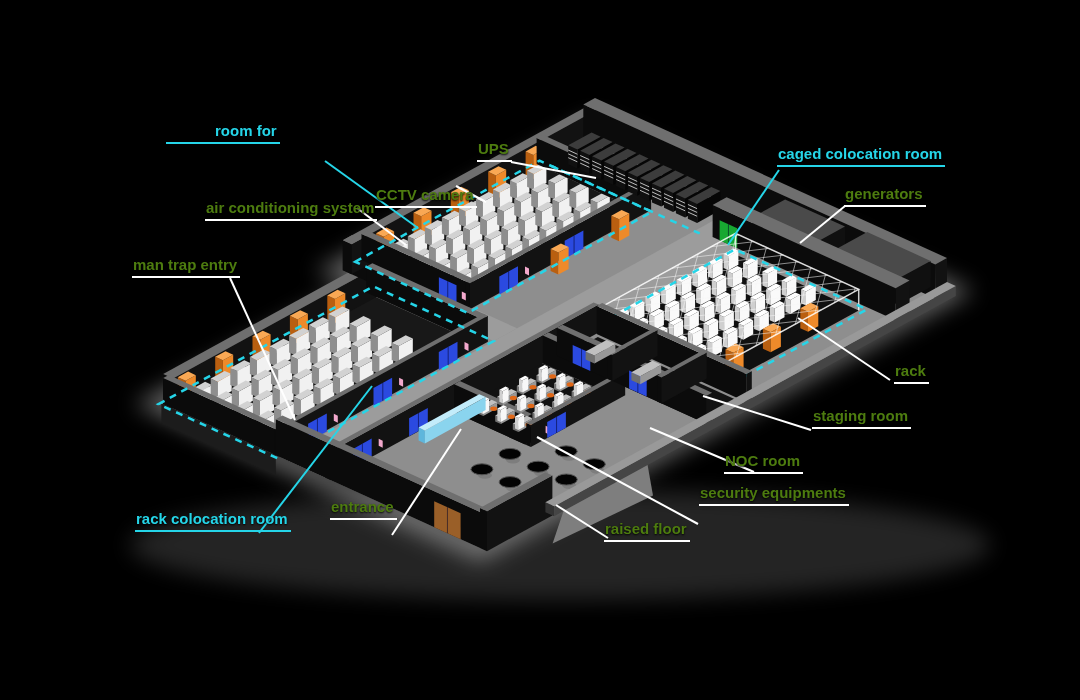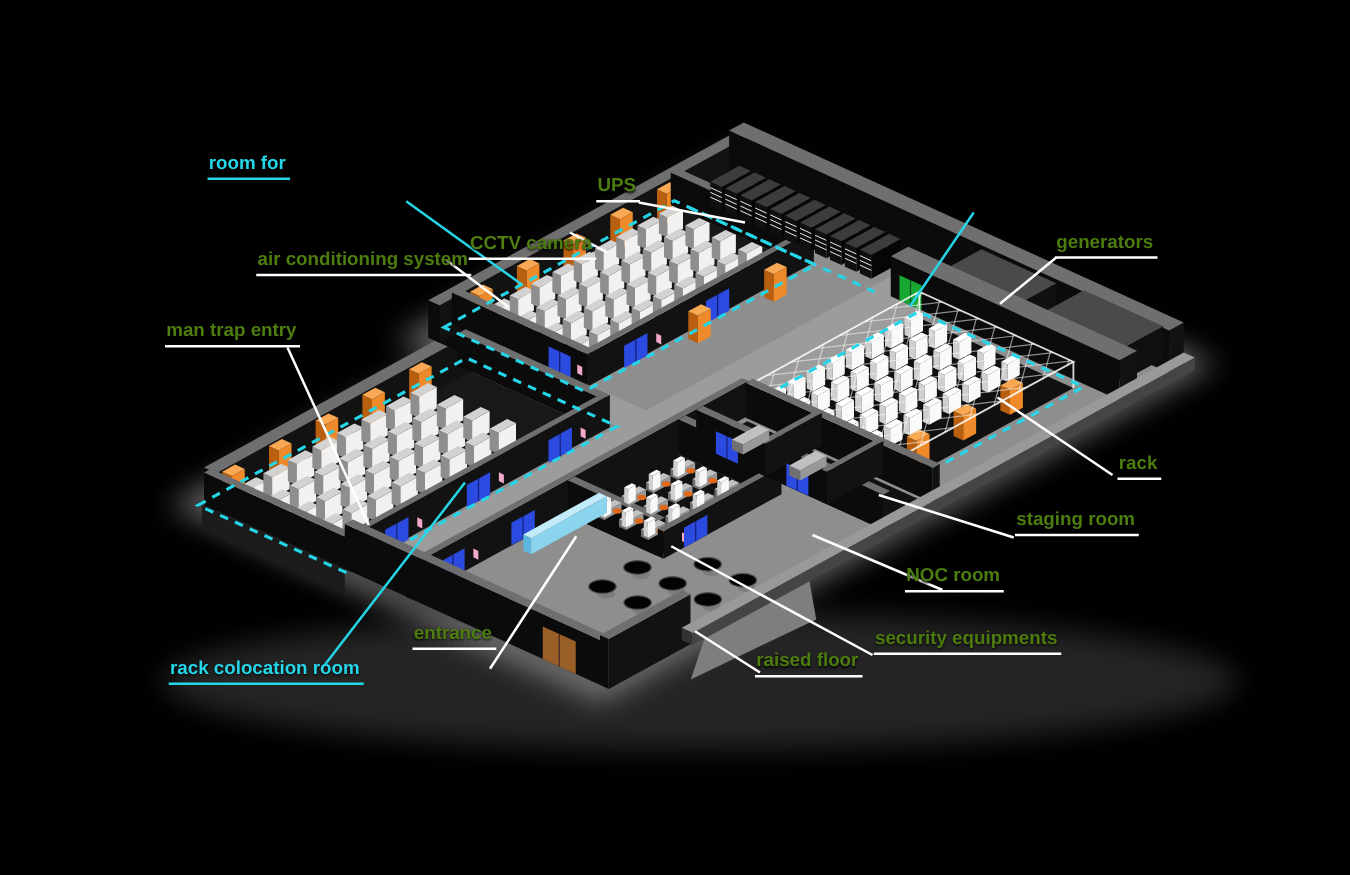--- a/index.html
+++ b/index.html
@@ -3,33 +3,33 @@
 <meta charset="utf-8">
 <style>
   html,body{margin:0;padding:0;background:#000;}
   .stage{position:relative;width:1080px;height:700px;background:#000;overflow:hidden;
          font-family:"Liberation Sans",sans-serif;}
   #scene{position:absolute;left:0;top:0;}
   #labels{position:absolute;left:0;top:0;width:1080px;height:700px;pointer-events:none;}
   .lbl{position:absolute;font:700 15px/1.15 "Liberation Sans",sans-serif;color:#4d7c0f;
        border-bottom:2px solid #fff;padding:0 3px 3px 1px;white-space:nowrap;
        text-shadow:0 1px 2px #000;}
-  .lbl span{display:block;}
+  .lbl span{display:block;margin-left:48px;}
   .cyan{color:#25d5e8;border-color:#25d5e8;}
   #lbl-high-heat{left:166px;top:122px;}
   #lbl-air{left:205px;top:187px;margin-top:12px;}
   #lbl-cctv{left:375px;top:165px;margin-top:21px;}
   #lbl-ups{left:477px;top:140px;}
   #lbl-caged{left:777px;top:145px;}
   #lbl-generators{left:844px;top:185px;}
   #lbl-man-trap{left:132px;top:256px;}
   #lbl-rack{left:894px;top:362px;}
   #lbl-staging{left:812px;top:407px;text-align:right;}
   #lbl-noc{left:724px;top:452px;}
-  #lbl-security{left:699px;top:502px;}
+  #lbl-security{left:699px;top:484px;}
   #lbl-raised{left:604px;top:520px;}
   #lbl-entrance{left:330px;top:498px;}
   #lbl-rack-colo{left:135px;top:510px;}
 </style>
 </head>
 <body>
 
 <div class="stage">
   <svg id="scene" width="1080" height="700" viewBox="0 0 1080 700">
       <g>
@@ -1175,23 +1175,24 @@
       </g>
     </svg>
 
   <div id="labels">
     <div class="lbl cyan" id="lbl-high-heat" style="color: rgb(37, 213, 232); border-color: rgb(37, 213, 232);">
       <span>room for</span>
     </div>
     <div class="lbl" id="lbl-air">air conditioning system</div>
     <div class="lbl" id="lbl-cctv">CCTV camera</div>
     <div class="lbl" id="lbl-ups">UPS</div>
+    <div class="lbl cyan" id="lbl-caged" style="color: rgb(37, 213, 232); border-color: rgb(37, 213, 232);">caged colocation room</div>
     <div class="lbl" id="lbl-generators">generators</div>
     <div class="lbl" id="lbl-man-trap">man trap entry</div>
     <div class="lbl" id="lbl-rack">rack</div>
     <div class="lbl" id="lbl-staging">staging room</div>
     <div class="lbl" id="lbl-noc">NOC room</div>
     <div class="lbl" id="lbl-security">security equipments</div>
     <div class="lbl" id="lbl-raised">raised floor</div>
     <div class="lbl" id="lbl-entrance">entrance</div>
-    <div class="lbl cyan" id="lbl-rack-colo" style="color: rgb(37, 213, 232); border-color: rgb(37, 213, 232); margin-top: 16px;">rack colocation room</div>
+    <div class="lbl cyan" id="lbl-rack-colo" style="color: rgb(37, 213, 232); border-color: rgb(37, 213, 232);">rack colocation room</div>
   </div>
 </div>
 
 </body></html>

